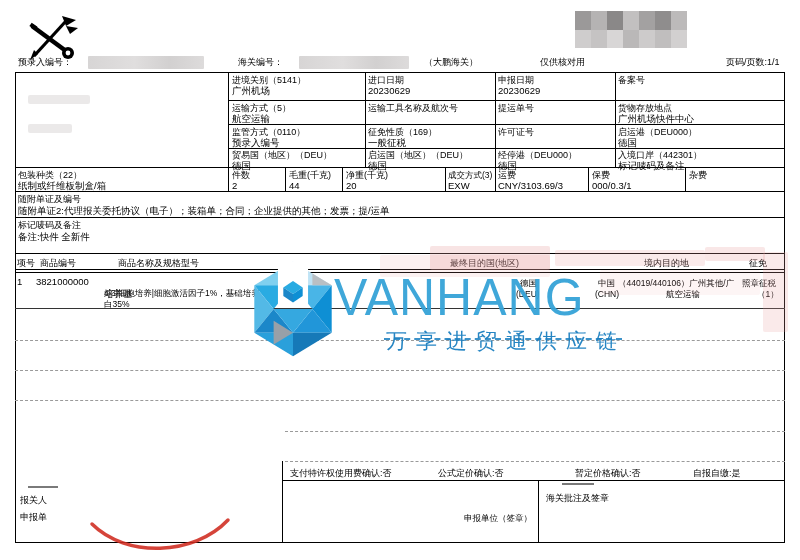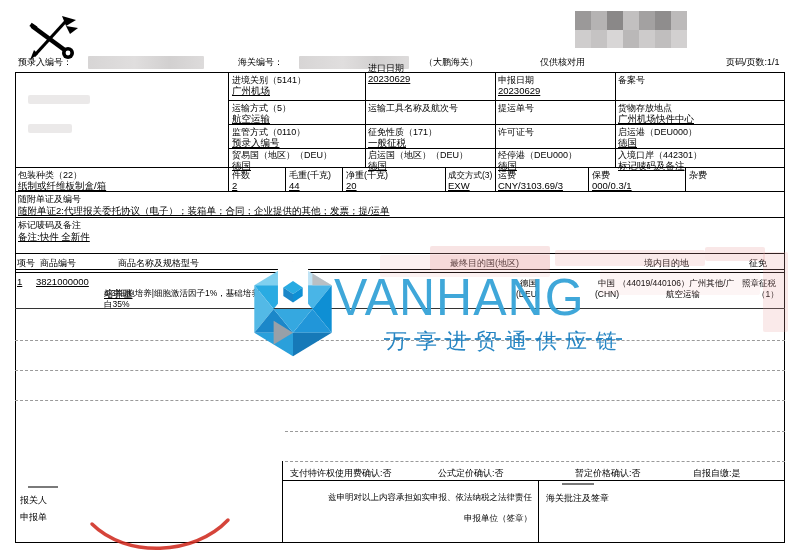--- a/index.html
+++ b/index.html
@@ -8,21 +8,21 @@
     --annotation-red:#cf2a1f;
     --pink-redact:#e79e9e;
   }
   *{box-sizing:border-box;margin:0;padding:0;}
   html,body{width:800px;height:560px;background:#fff;overflow:hidden;}
   body{font-family:"Liberation Sans","DejaVu Sans",sans-serif;color:#000;}
   #stage{position:relative;width:800px;height:560px;background:#fff;}
 
   .abs{position:absolute;}
   .lbl{font-size:9px;line-height:10px;white-space:nowrap;}
-  .val{font-size:9.5px;line-height:11px;white-space:nowrap;text-decoration:underline;}
+  .val{font-size:9.5px;line-height:11px;white-space:nowrap;}
   .small{font-size:8.5px;line-height:10px;white-space:nowrap;}
 
   .hl{position:absolute;height:0;border-top:1px solid #000;}
   .hl2{position:absolute;height:0;border-top:1px solid #333;}
   .vl{position:absolute;width:0;border-left:1px solid #000;}
   .dl{position:absolute;height:0;border-top:1px dashed #9a9a9a;}
   .gl{position:absolute;height:2px;background:#7a7a7a;}
 
   .outer{position:absolute;left:15px;top:72px;width:770px;height:471px;border:1.5px solid #000;}
 
@@ -116,21 +116,21 @@
   <div class="vl" style="left:445px;top:167px;height:24px"></div>
   <div class="vl" style="left:588px;top:167px;height:24px"></div>
   <div class="vl" style="left:685px;top:167px;height:24px"></div>
   <div class="vl" style="left:282px;top:461px;height:82px"></div>
   <div class="vl" style="left:538px;top:480px;height:63px"></div>
 
   <div class="abs" style="left:232px;top:75px">
     <div class="lbl">进境关别（5141）</div>
     <div class="val">广州机场</div>
   </div>
-  <div class="abs" style="left:368px;top:63px">
+  <div class="abs" style="left:368px;top:75px">
     <div class="lbl">进口日期</div>
     <div class="val">20230629</div>
   </div>
   <div class="abs" style="left:498px;top:75px">
     <div class="lbl">申报日期</div>
     <div class="val">20230629</div>
   </div>
   <div class="abs" style="left:618px;top:75px">
     <div class="lbl">备案号</div>
     <div class="val"></div>
@@ -151,21 +151,21 @@
   <div class="abs" style="left:618px;top:103px">
     <div class="lbl">货物存放地点</div>
     <div class="val">广州机场快件中心</div>
   </div>
 
   <div class="abs" style="left:232px;top:127px">
     <div class="lbl">监管方式（0110）</div>
     <div class="val">预录入编号</div>
   </div>
   <div class="abs" style="left:368px;top:127px">
-    <div class="lbl">征免性质（171）</div>
+    <div class="lbl">征免性质（169）</div>
     <div class="val">一般征税</div>
   </div>
   <div class="abs" style="left:498px;top:127px">
     <div class="lbl">许可证号</div>
     <div class="val"></div>
   </div>
   <div class="abs" style="left:618px;top:127px">
     <div class="lbl">启运港（DEU000）</div>
     <div class="val">德国</div>
   </div>
@@ -279,21 +279,20 @@
 
   <span class="abs lbl" style="left:290px;top:468px">支付特许权使用费确认:否</span>
   <span class="abs lbl" style="left:438px;top:468px">公式定价确认:否</span>
   <span class="abs lbl" style="left:575px;top:468px">暂定价格确认:否</span>
   <span class="abs lbl" style="left:693px;top:468px">自报自缴:是</span>
 
   <div class="gl" style="left:28px;top:486px;width:30px"></div>
   <div class="gl" style="left:562px;top:483px;width:32px"></div>
   <span class="abs lbl" style="left:20px;top:495px">报关人</span>
   <span class="abs lbl" style="left:20px;top:512px">申报单</span>
-  <div class="abs small right" style="left:300px;top:492px;width:232px">兹申明对以上内容承担如实申报、依法纳税之法律责任</div>
   <div class="abs small right" style="left:380px;top:513px;width:152px">申报单位（签章）</div>
   <span class="abs lbl" style="left:546px;top:493px">海关批注及签章</span>
 
   <svg class="abs" style="left:76px;top:498px" width="170" height="62" viewBox="0 0 170 62">
     <path d="M 16,26 C 50,60 118,58 152,22" fill="none" stroke="var(--annotation-red)" stroke-width="3.5" stroke-linecap="round" opacity="0.88"></path>
   </svg>
 
 </div>
 
 </body></html>

